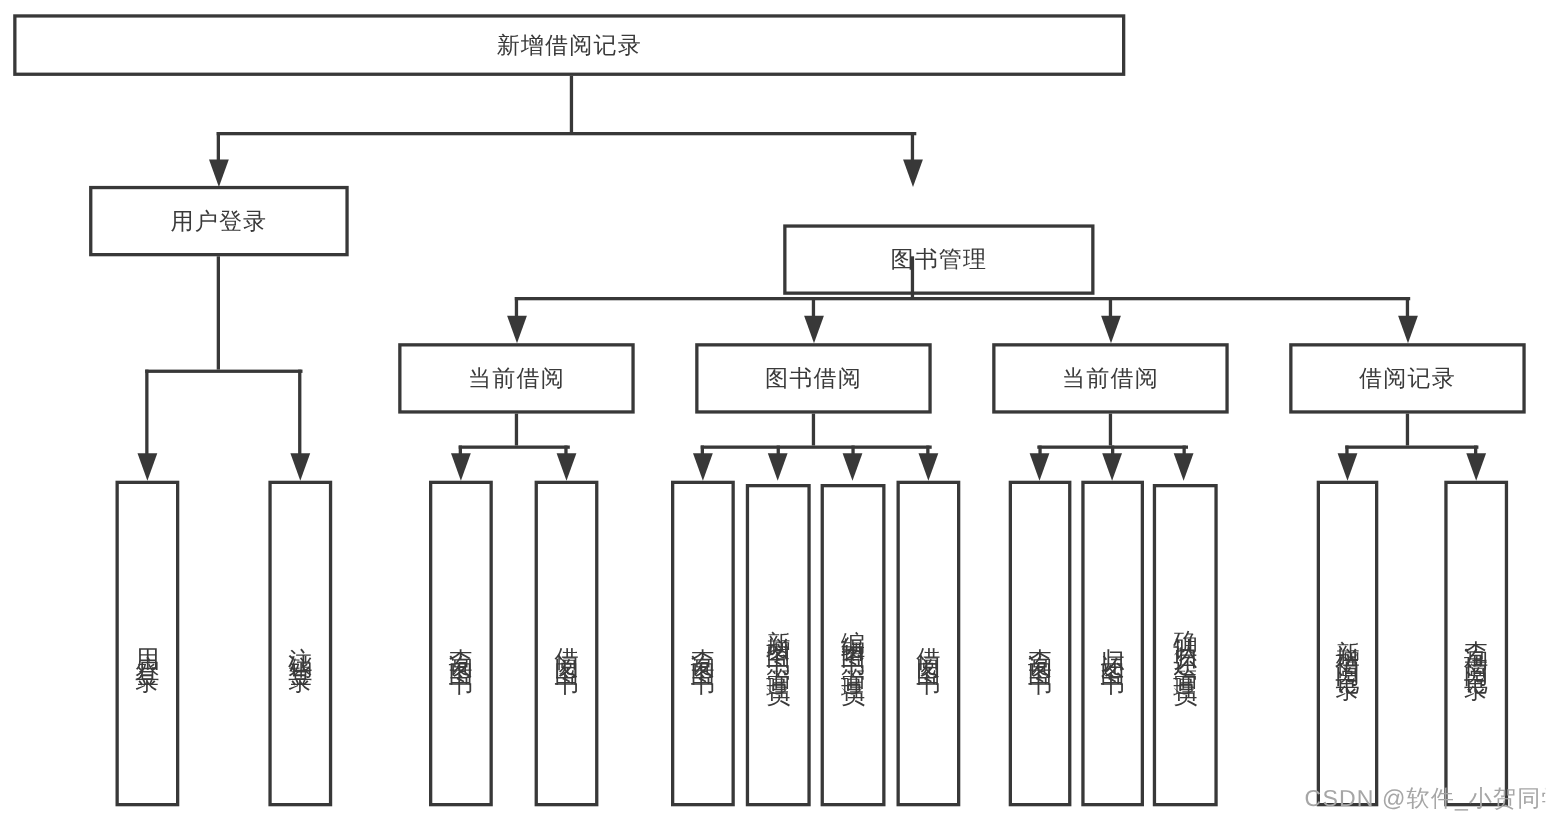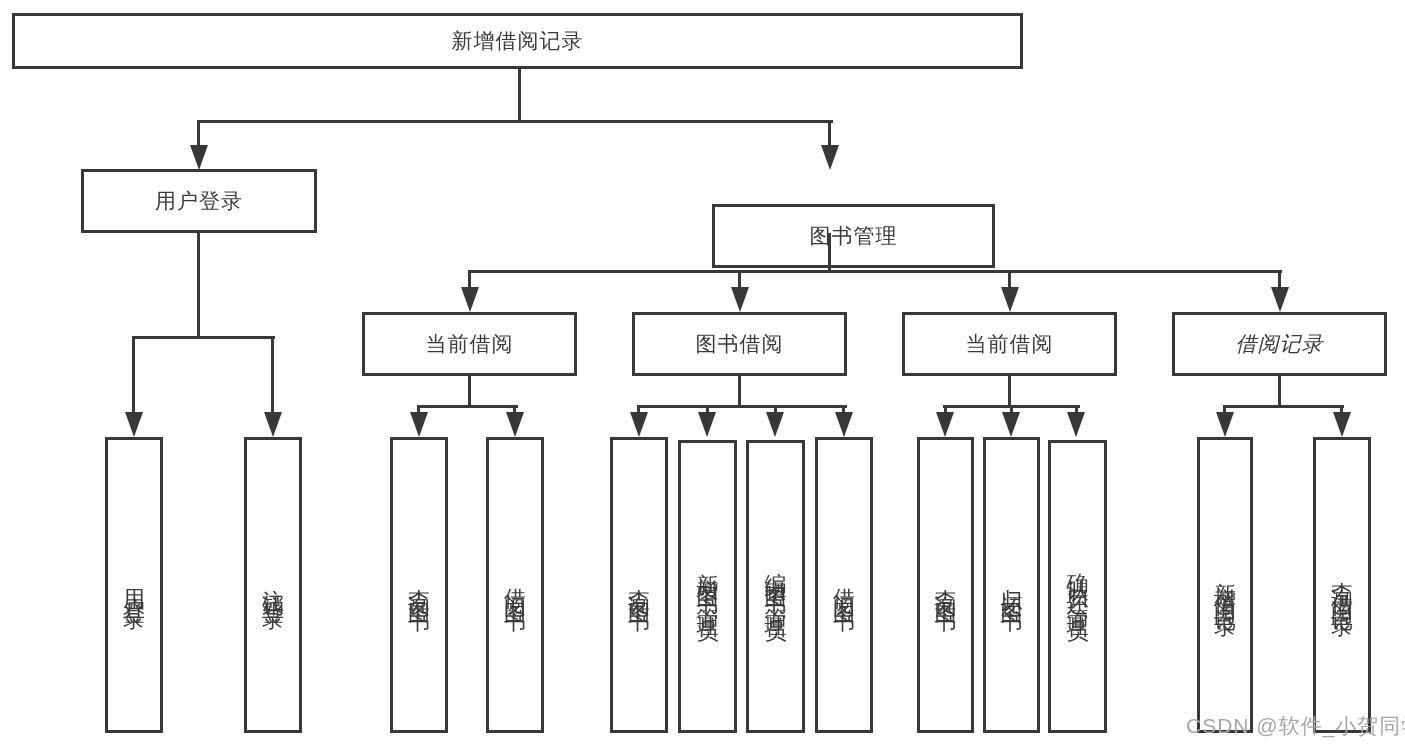--- a/index.html
+++ b/index.html
@@ -47,21 +47,21 @@
 
   <div class="node" style="left:362px;top:312px;width:215px;height:64px;">
     <span>当前借阅</span>
   </div>
   <div class="node" style="left:632px;top:312px;width:215px;height:64px;">
     <span>图书借阅</span>
   </div>
   <div class="node" style="left:902px;top:312px;width:215px;height:64px;">
     <span>当前借阅</span>
   </div>
-  <div class="node" style="left:1172px;top:312px;width:215px;height:64px;font-style:italic;">
+  <div class="node" style="left:1172px;top:312px;width:215px;height:64px;">
     <span>借阅记录</span>
   </div>
 
   <div class="node leaf" style="left:105px;top:437px;width:58px;height:296px;">
     <span class="vtext">用户登录</span>
   </div>
   <div class="node leaf" style="left:244px;top:437px;width:58px;height:296px;">
     <span class="vtext">注销登录</span>
   </div>
 

